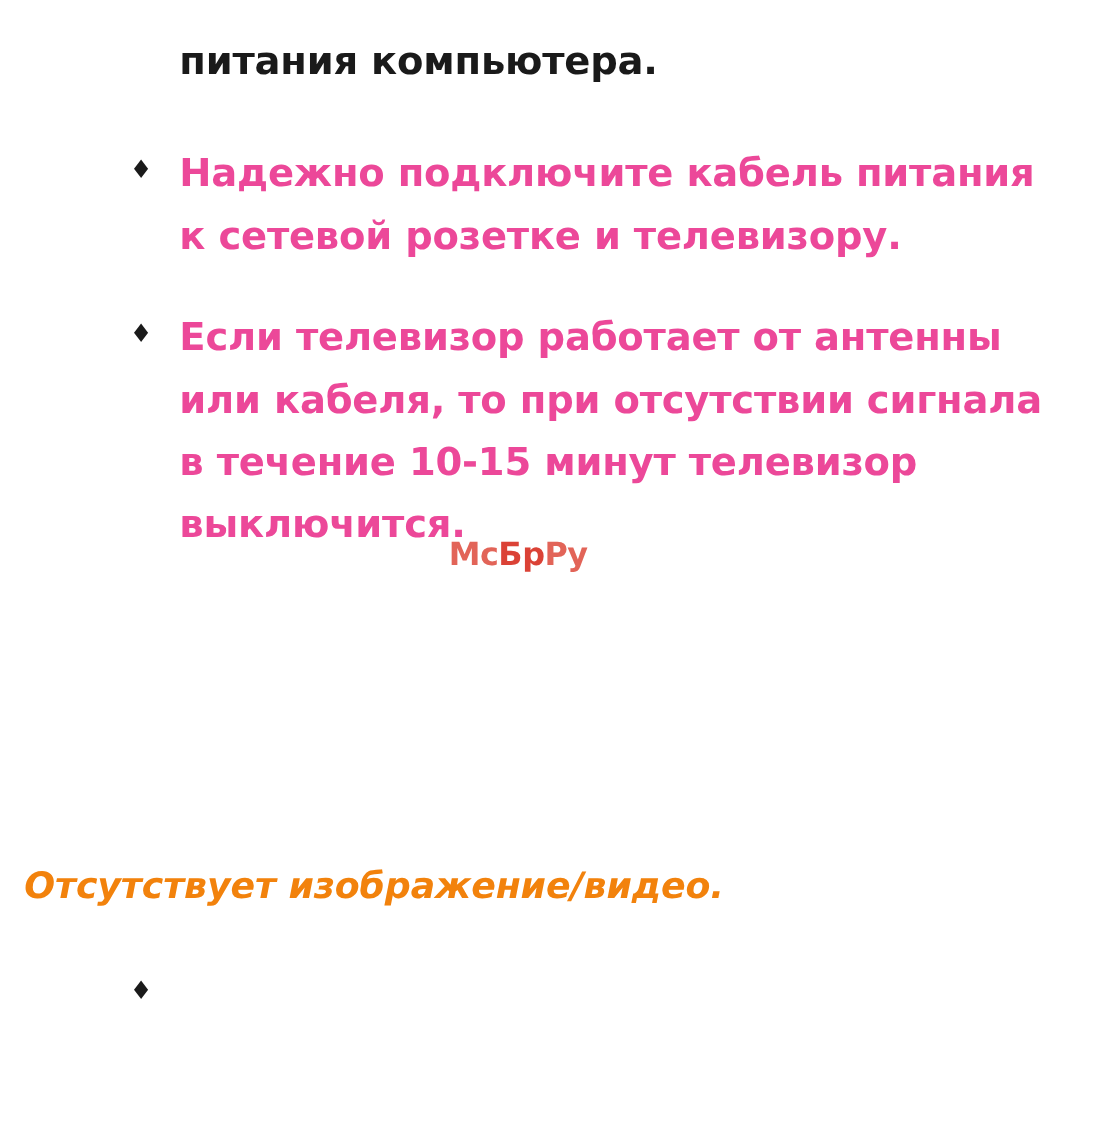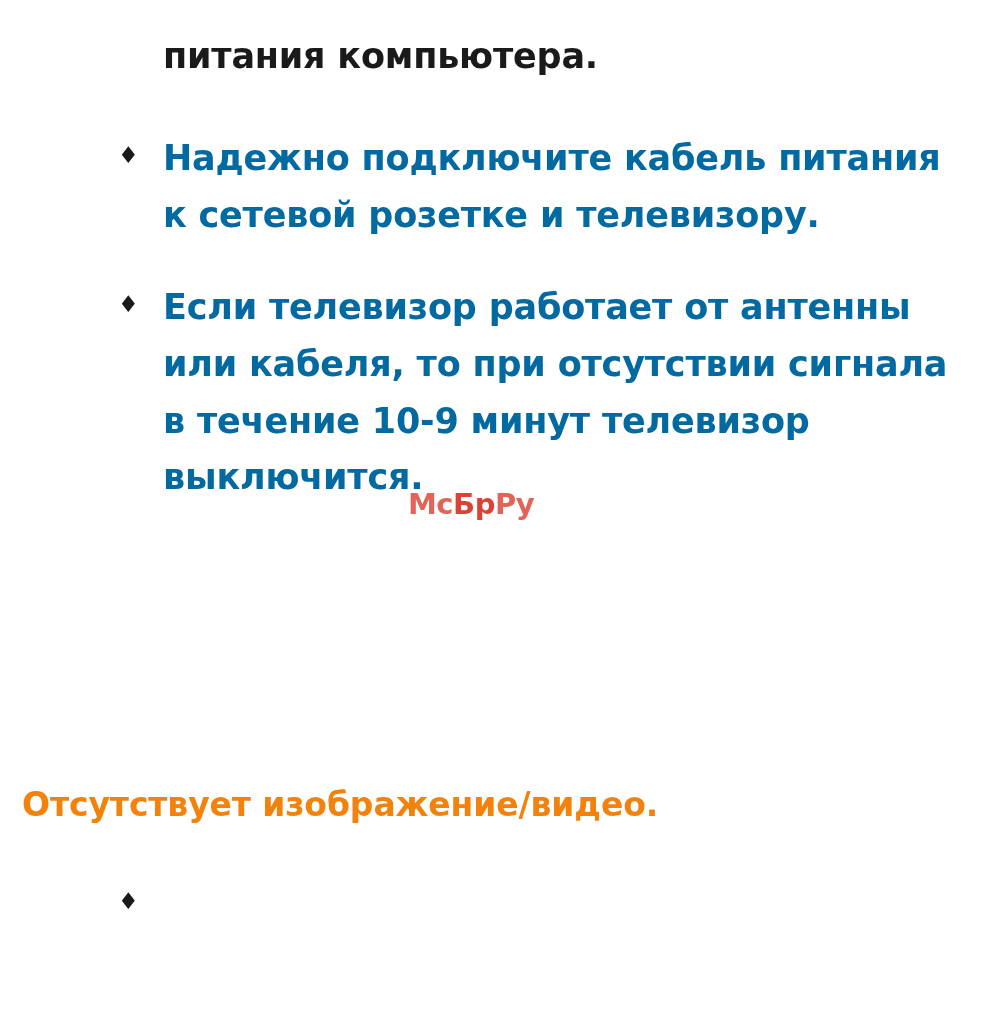--- a/index.html
+++ b/index.html
@@ -50,35 +50,36 @@
     left: 118px;
     top: 14px;
     font-size: 23px;
     color: #1a1a1a;
     line-height: 1;
   }
 
   .bullet-text {
     font-size: 35px;
     font-weight: 700;
-    color: #0369a1;
+    color: #ec4899;
     line-height: 1.62;
     letter-spacing: -0.2px;
     max-width: 800px;
   }
 
   .section-heading {
     position: absolute;
     left: 22px;
     top: 785px;
     font-size: 33px;
     font-weight: 700;
     color: #f2820c;
     letter-spacing: -0.1px;
     white-space: nowrap;
+    font-style: italic;
   }
 
   .bullet-list-2 {
     position: absolute;
     left: 0;
     top: 878px;
     width: 1000px;
   }
 
   .bullet-list-2 .bullet-mark {
@@ -111,21 +112,21 @@
 
   <div class="bullet-list">
 
     <div class="bullet-item">
       <span class="bullet-mark">♦</span>
       <div class="bullet-text">Надежно подключите кабель питания к сетевой розетке и телевизору.</div>
     </div>
 
     <div class="bullet-item">
       <span class="bullet-mark">♦</span>
-      <div class="bullet-text">Если телевизор работает от антенны или кабеля, то при отсутствии сигнала в течение 10-9 минут телевизор выключится.</div>
+      <div class="bullet-text">Если телевизор работает от антенны или кабеля, то при отсутствии сигнала в течение 10-15 минут телевизор выключится.</div>
     </div>
 
   </div>
 
   <div class="watermark">
     <span class="wm-light">Мс</span><span>Бр</span><span class="wm-light">Ру</span>
   </div>
 
   <div class="section-heading">Отсутствует изображение/видео.</div>
 

